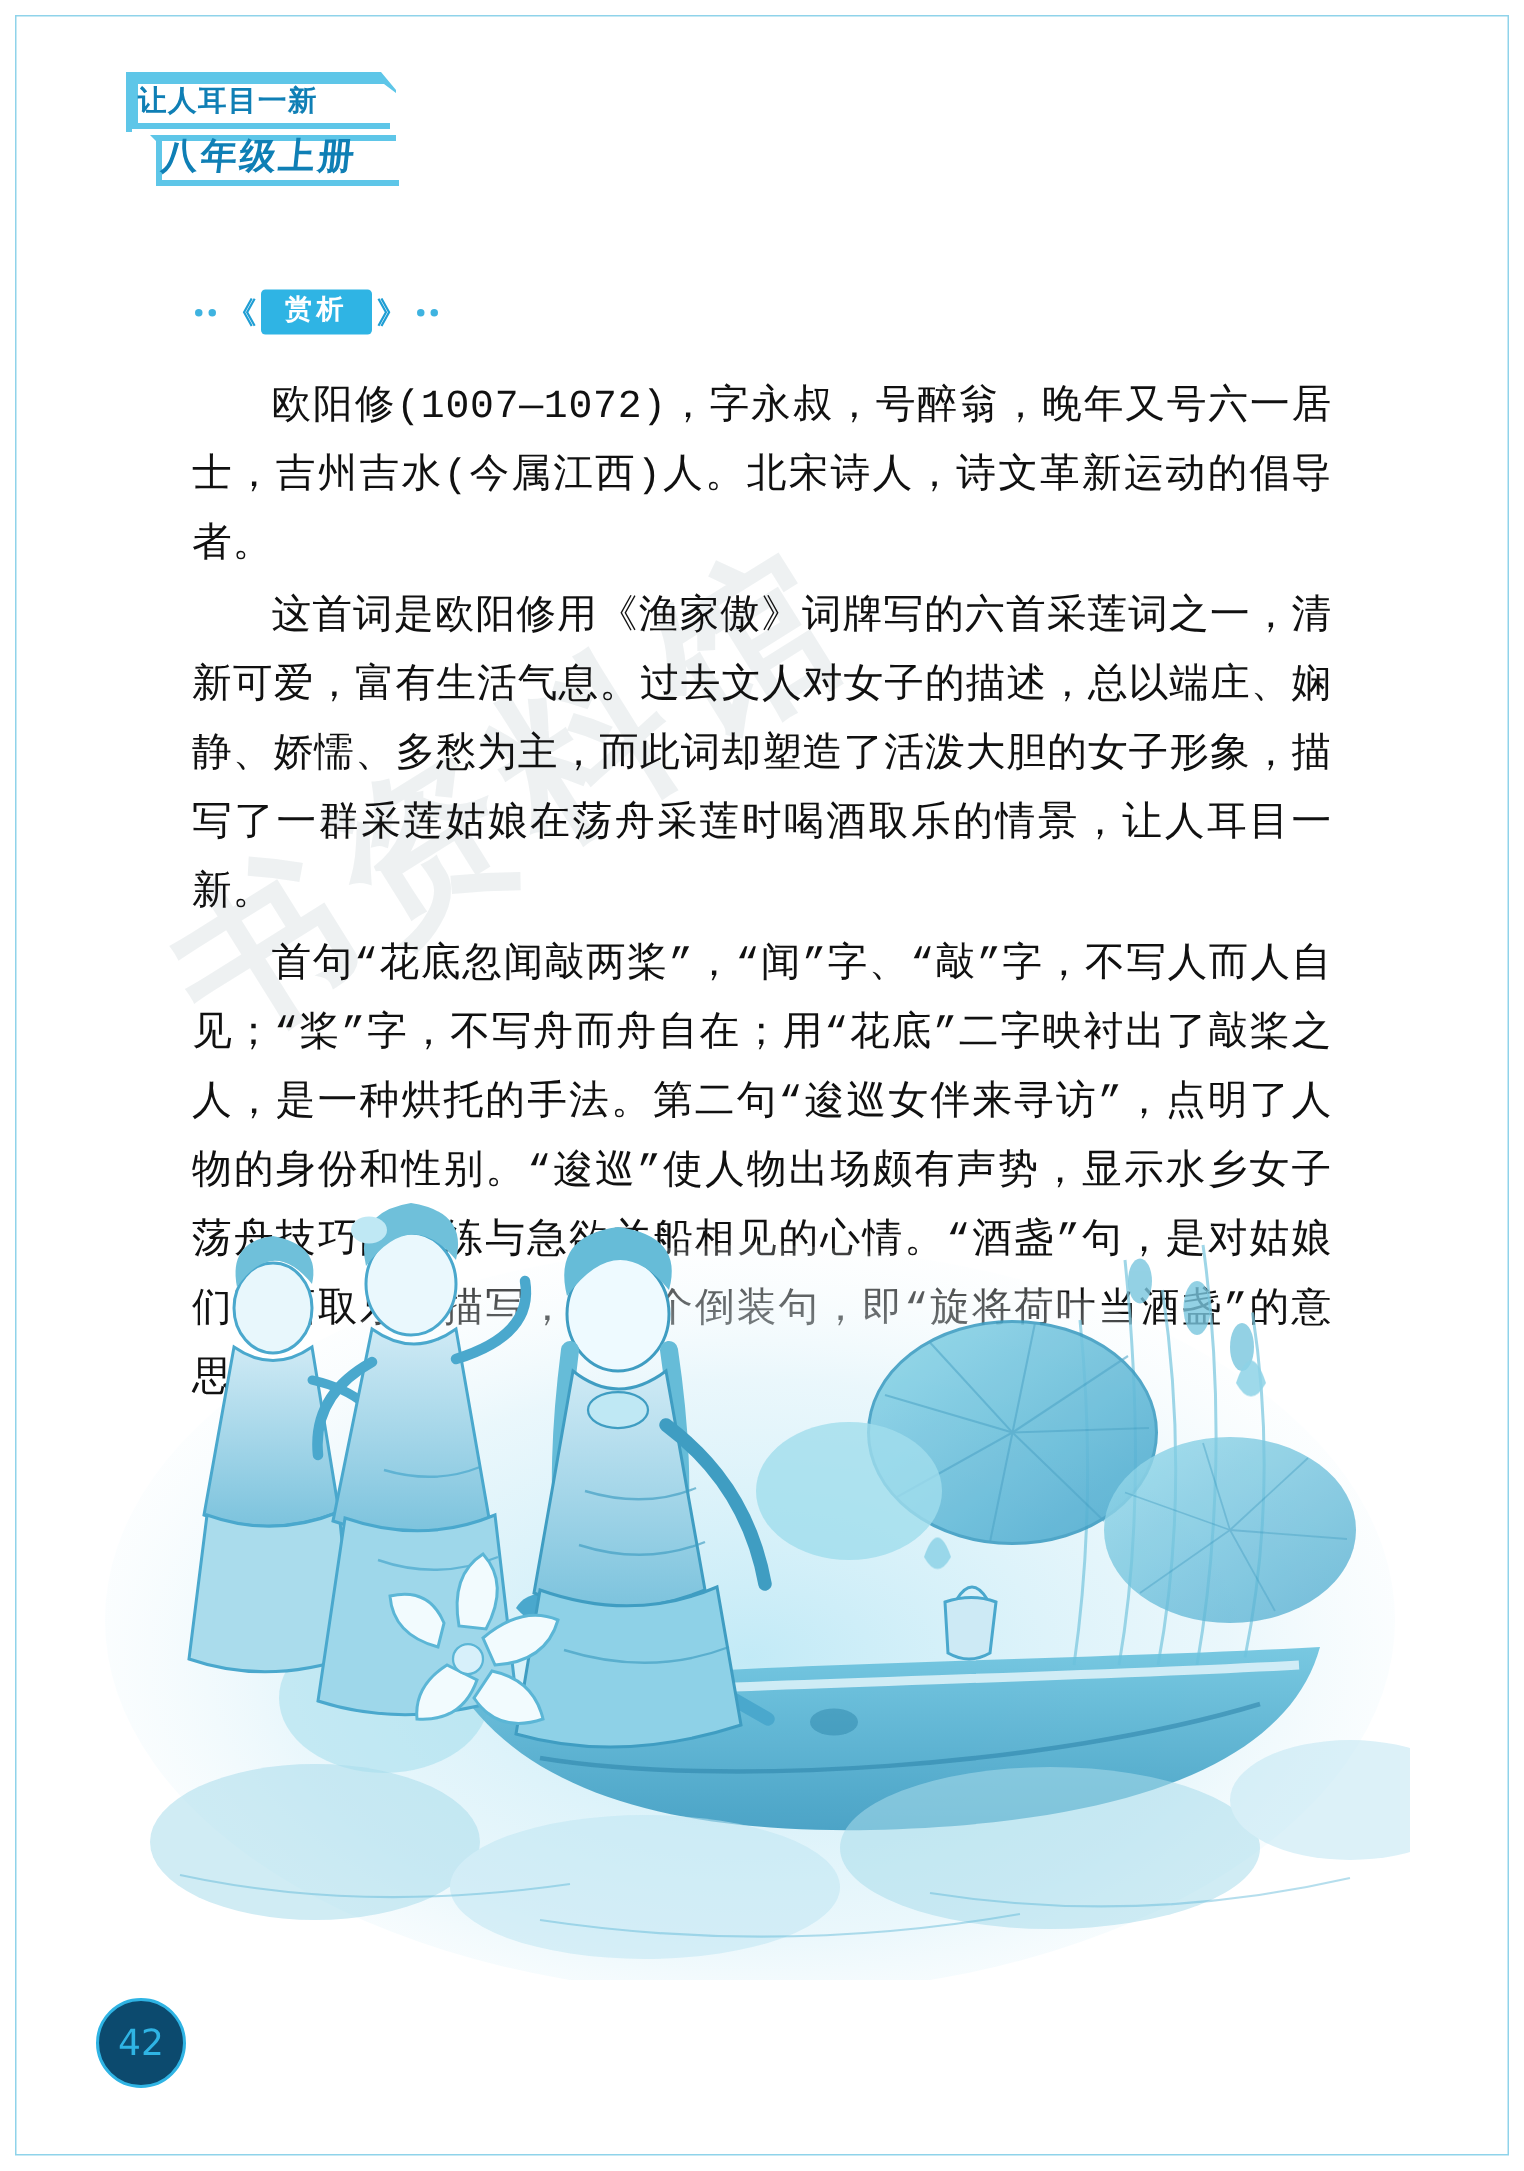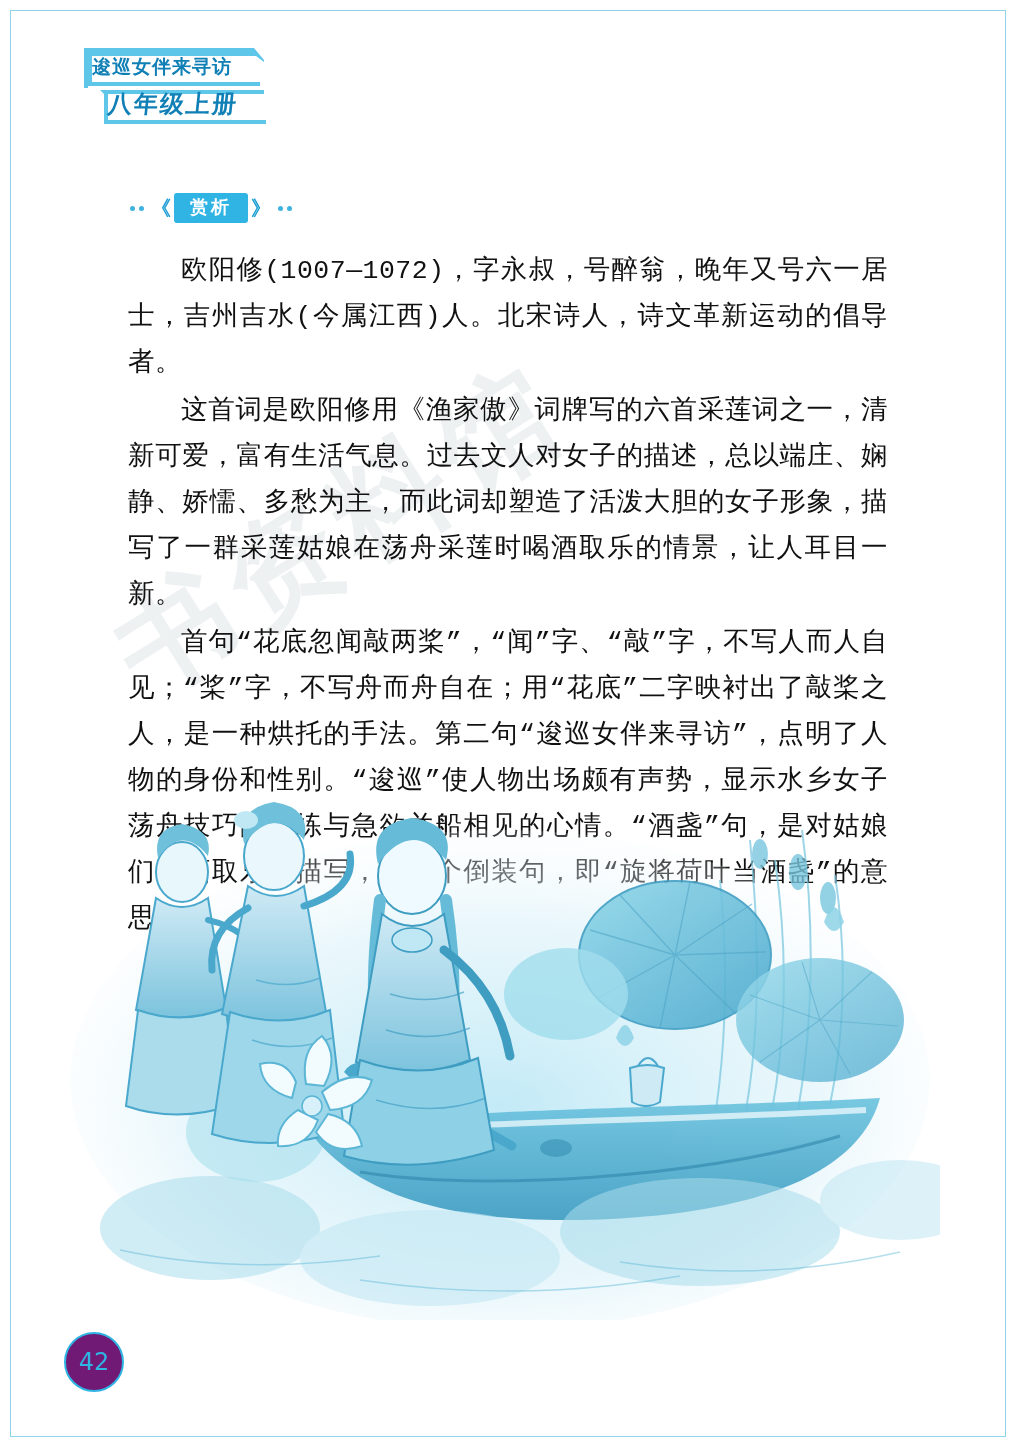--- a/index.html
+++ b/index.html
@@ -173,37 +173,37 @@
     width: 56px;
     height: 56px;
     border: 2px solid #2fb4e4;
     border-radius: 50%;
     color: #2fb4e4;
     font-size: 24px;
     display: flex;
     align-items: center;
     justify-content: center;
     font-family: "DejaVu Sans", "Liberation Sans", sans-serif;
-    background: #701a75;
+    background: #0c4a6e;
   }
 </style>
 </head>
 <body>
 
 <div class="page">
 
   <div class="page-frame"></div>
 
   <div class="header-banner">
     <svg class="banner-shape" viewBox="0 0 190 84">
       <path d="M6 6 L176 6 L186 18 L186 20 L178 14 L14 14 L14 40 L182 40 L182 44 L10 44 L10 10 Z" fill="#5ec6e8"></path>
       <path d="M22 48 L186 48 L186 52 L30 52 L30 78 L188 78 L188 82 L26 82 L26 52 Z" fill="#5ec6e8"></path>
       <path d="M6 6 L6 46 L10 46 L10 6 Z" fill="#5ec6e8"></path>
     </svg>
-    <div class="banner-line1">逡巡女伴来寻访</div>
+    <div class="banner-line1">让人耳目一新</div>
     <div class="banner-line2">八年级上册</div>
   </div>
 
   <div class="section-label">
     <span class="dots">
       <span class="dot"></span>
       <span class="dot"></span>
     </span>
     <span class="chev">《</span>
     <span class="label-box">赏析</span>

